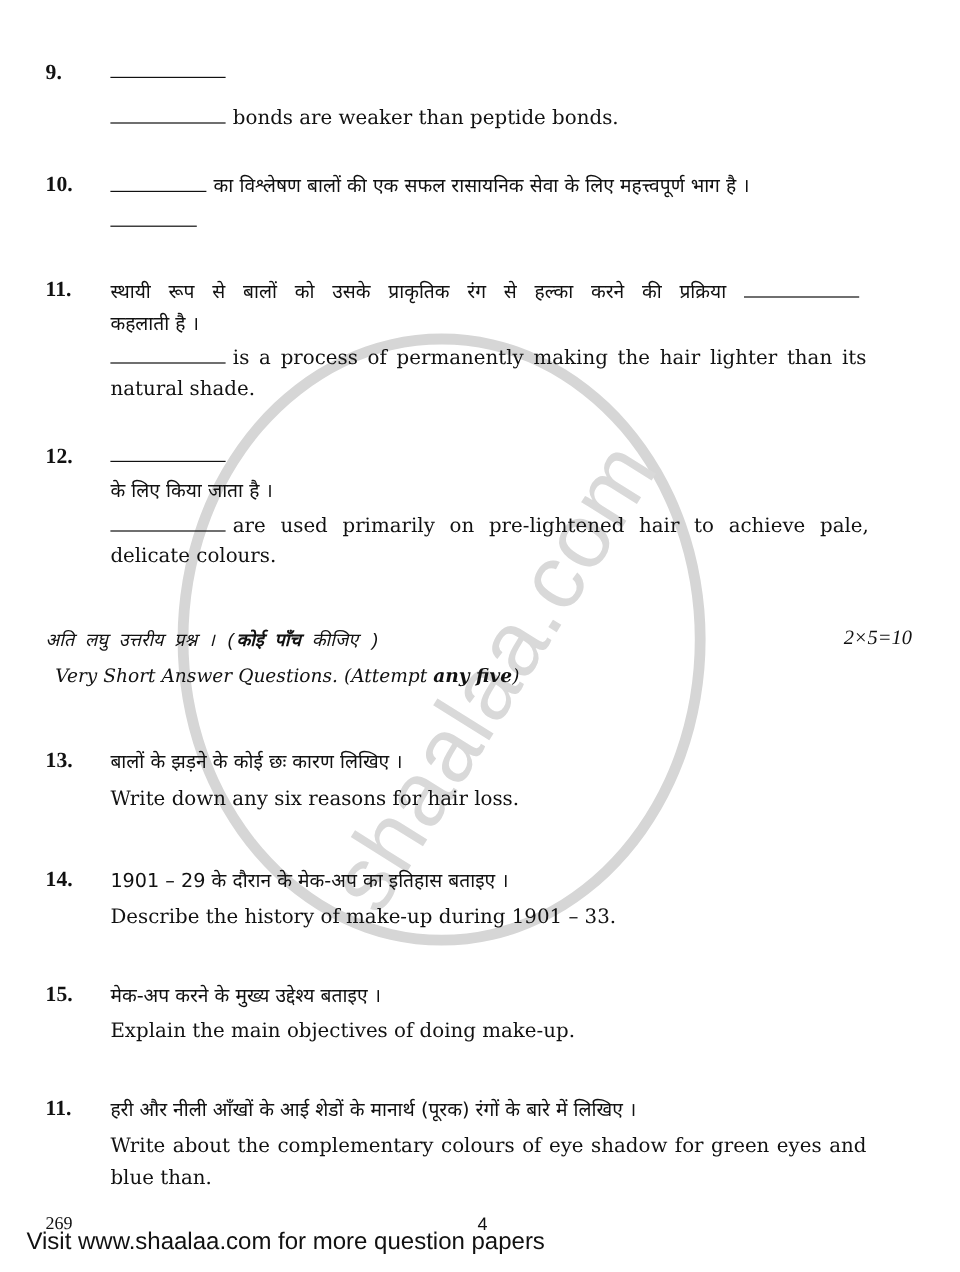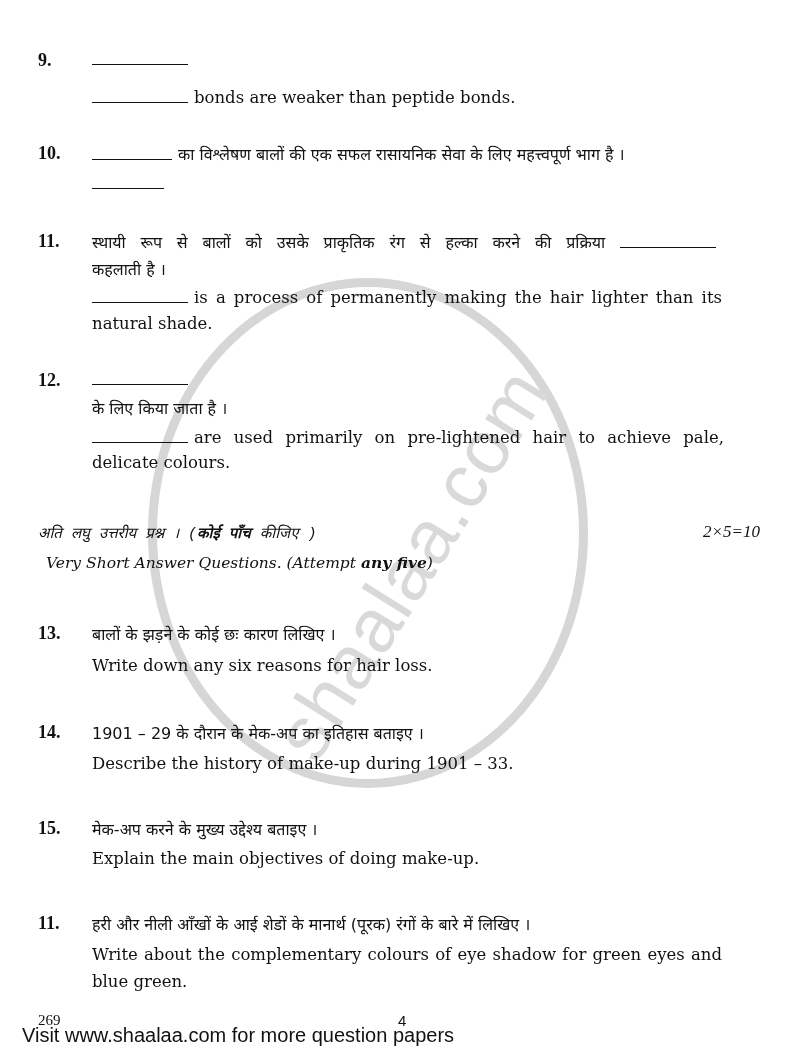--- a/index.html
+++ b/index.html
@@ -100,18 +100,18 @@
 <div class="q">
   <span class="qnum" style="top:818px">15.</span>
   <div class="line hi" style="top:818px">मेक-अप करने के मुख्य उद्देश्य बताइए ।</div>
   <div class="line en" style="top:849px">Explain the main objectives of doing make-up.</div>
 </div>
 
 <div class="q">
   <span class="qnum" style="top:913px">11.</span>
   <div class="line hi" style="top:913px">हरी और नीली आँखों के आई शेडों के मानार्थ (पूरक) रंगों के बारे में लिखिए ।</div>
   <div class="line en just" style="top:945px">Write about the complementary colours of eye shadow for green eyes and</div>
-  <div class="line en" style="top:972px">blue green.</div>
+  <div class="line en" style="top:972px">blue than.</div>
 </div>
 
 <div class="footer-code">269</div>
 <div class="footer-page">4</div>
 <div class="footer-visit">Visit www.shaalaa.com for more question papers</div>
 
 </body></html>

